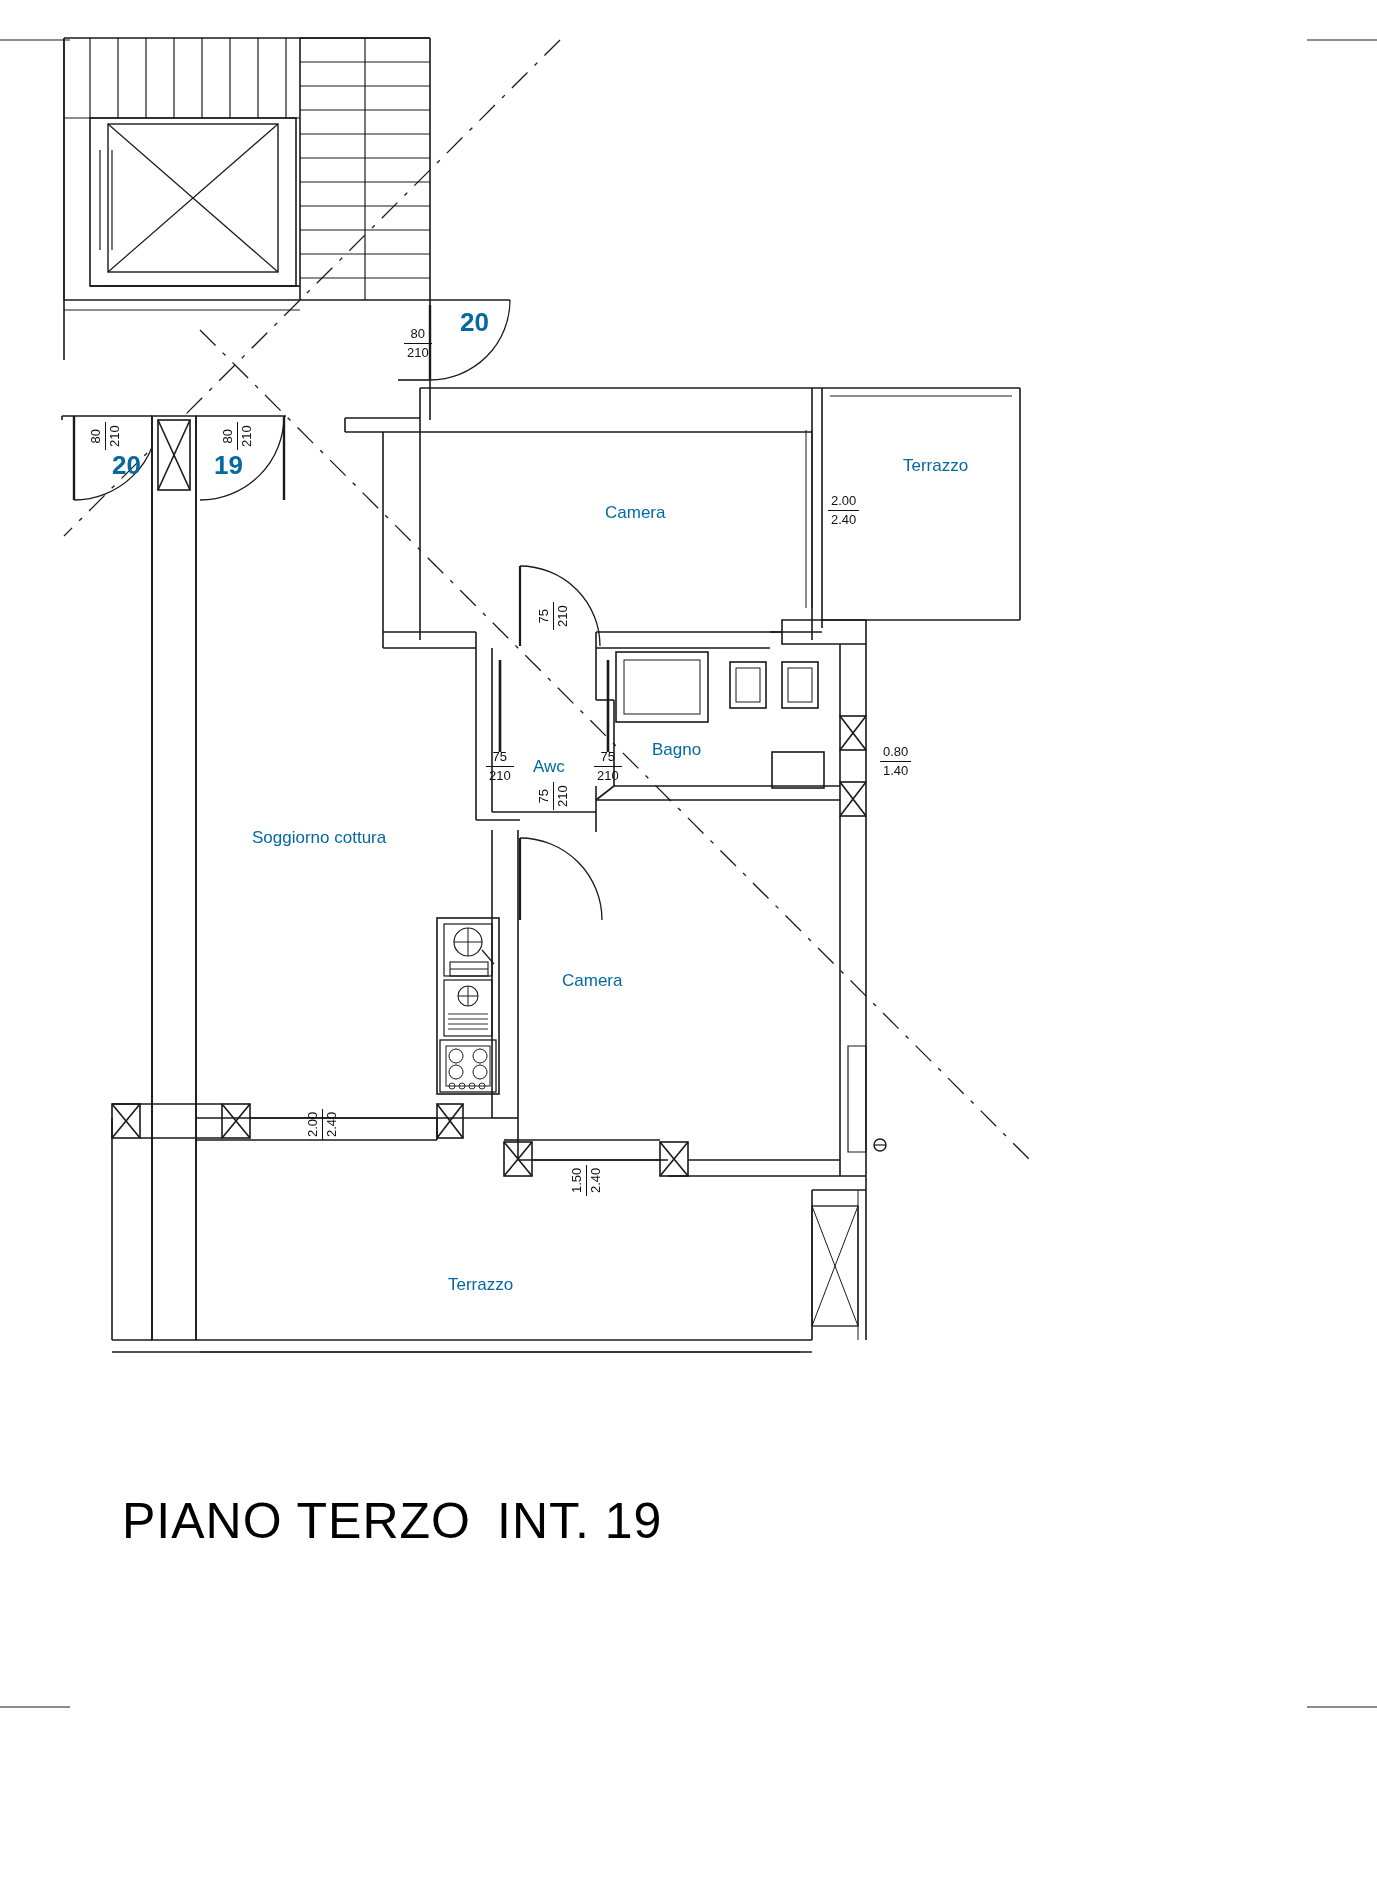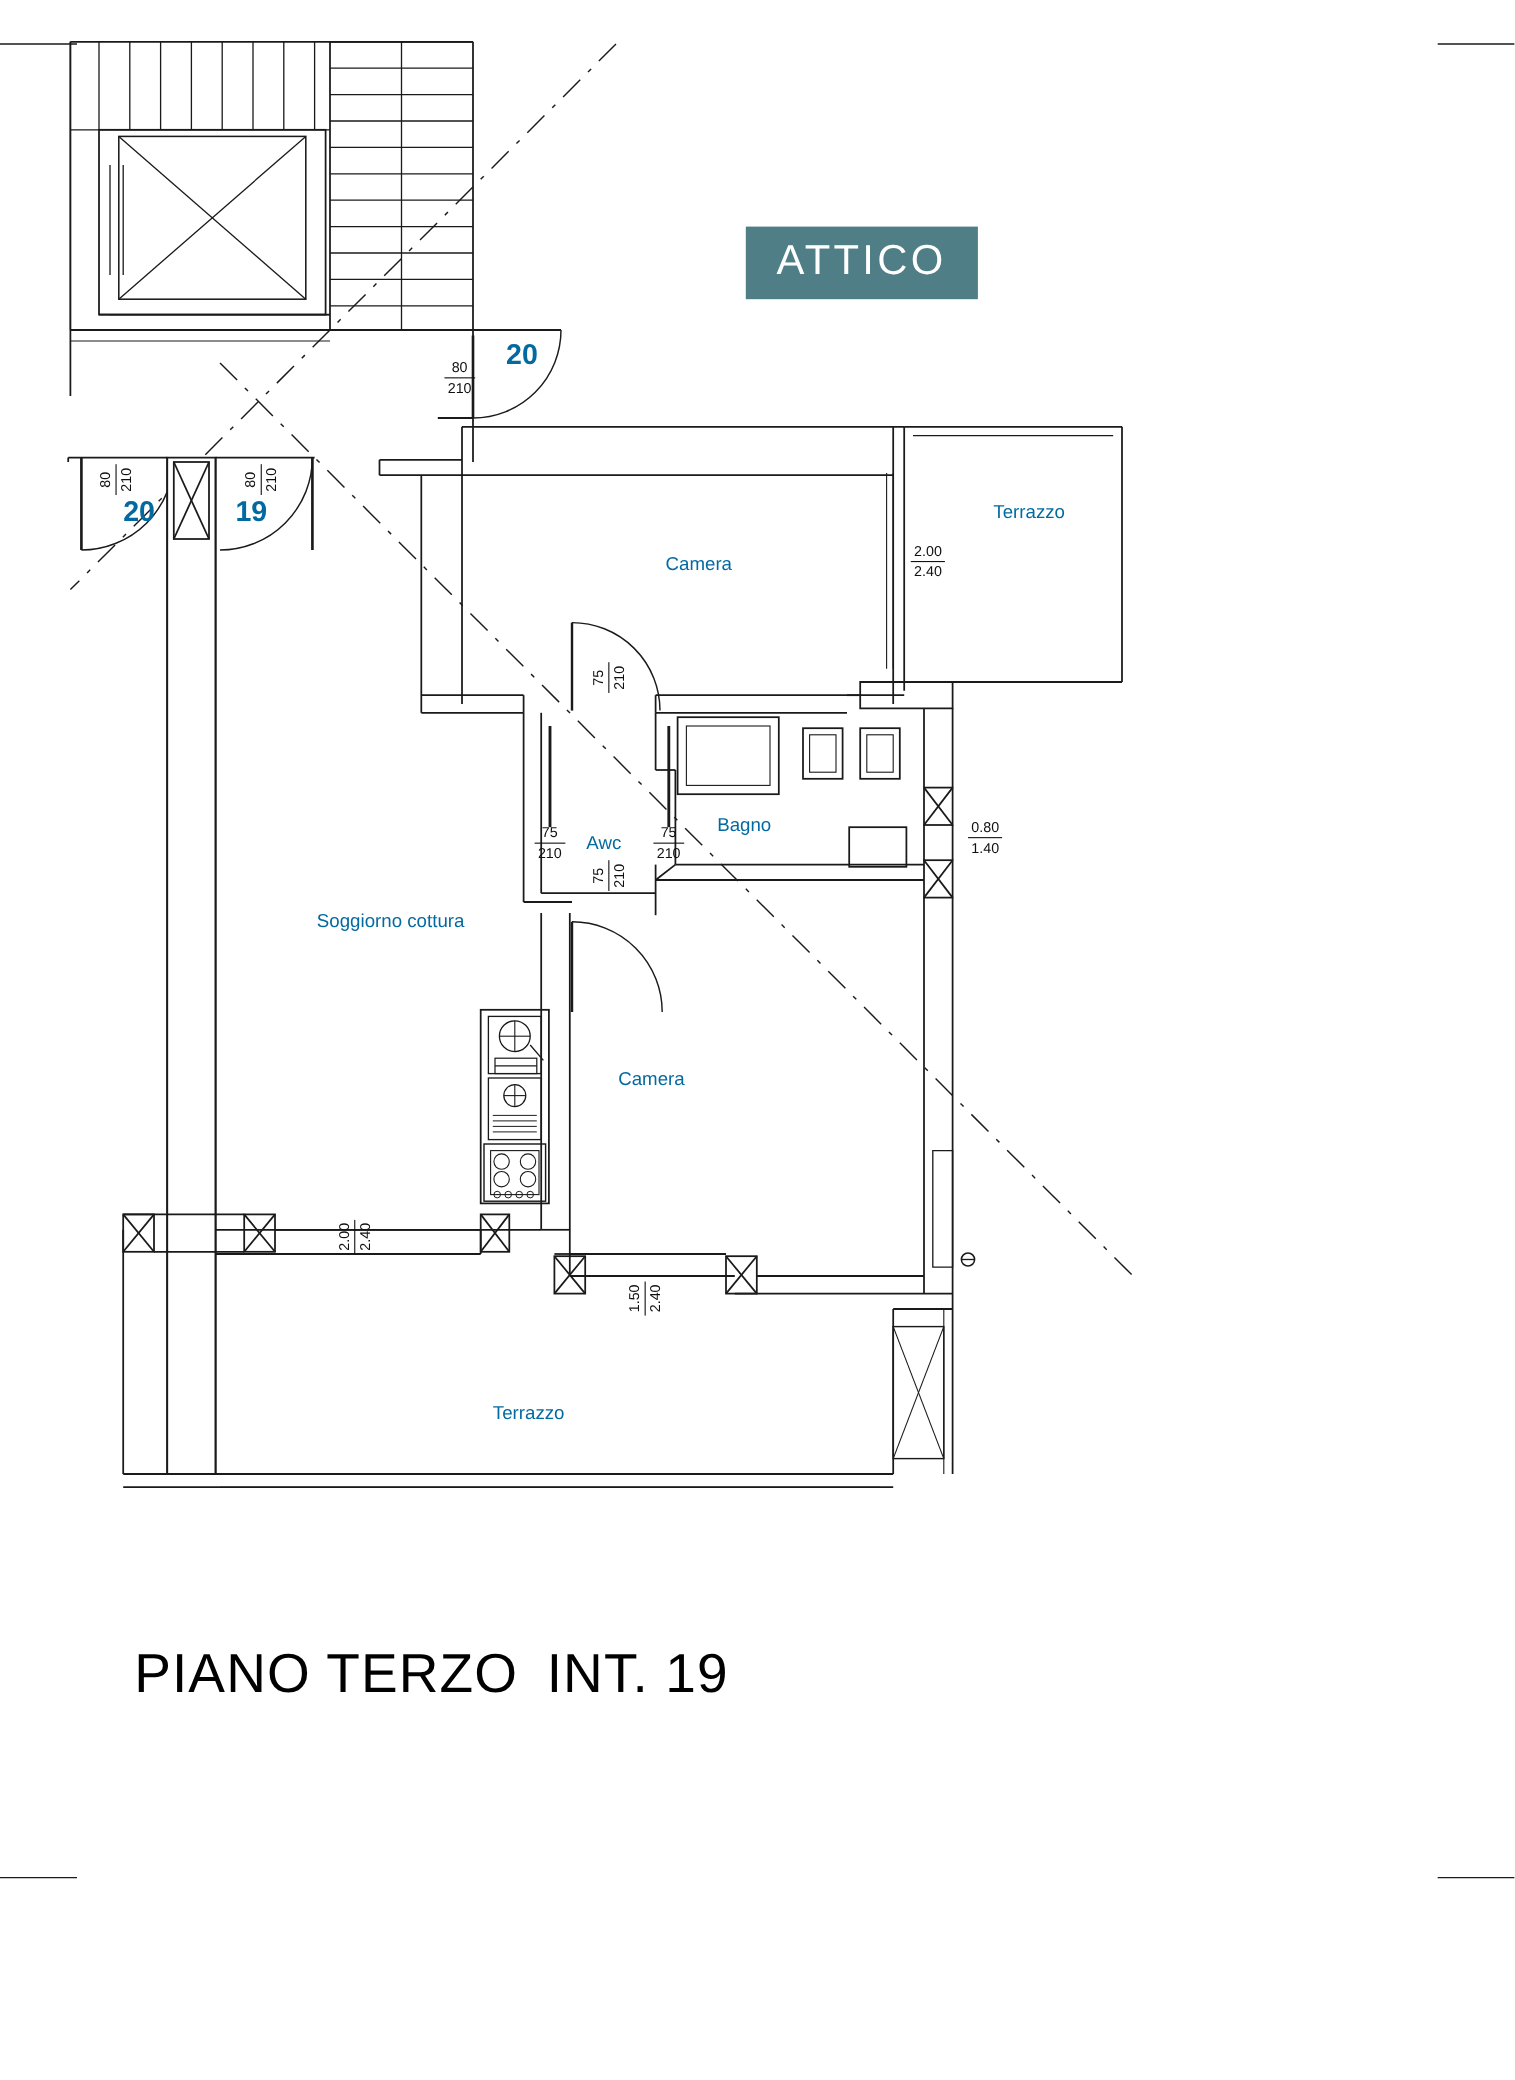--- a/index.html
+++ b/index.html
@@ -331,31 +331,30 @@
         <path d="M500 660 V752" stroke-width="2.6"></path>
         <path d="M608 660 V752" stroke-width="2.6"></path>
 
         <path d="M520 838 A 82 82 0 0 1 602 920"></path>
         <path d="M520 838 V920" stroke-width="2.2"></path>
       </g>
 
     </g>
   </svg>
 
-  <div class="attico-badge" style="left:678px; top:206px;">ATTICO</div>
 
   <div class="label room-label" style="left:605px; top:503px;">Camera</div>
 
   <div class="label room-label" style="left:903px; top:456px;">Terrazzo</div>
 
   <div class="label room-label" style="left:652px; top:740px;">Bagno</div>
 
   <div class="label room-label" style="left:533px; top:757px;">Awc</div>
 
-  <div class="label room-label" style="left:252px; top:828px;margin-left:36px;">Soggiorno cottura</div>
+  <div class="label room-label" style="left:252px; top:828px;">Soggiorno cottura</div>
 
   <div class="label room-label" style="left:562px; top:971px;">Camera</div>
 
   <div class="label room-label" style="left:448px; top:1275px;">Terrazzo</div>
 
   <div class="label door-num" style="left:460px; top:307px;">20</div>
   <div class="label door-num" style="left:112px; top:450px;">20</div>
   <div class="label door-num" style="left:214px; top:450px;">19</div>
 
   <div class="dim" style="left:404px; top:326px;">

